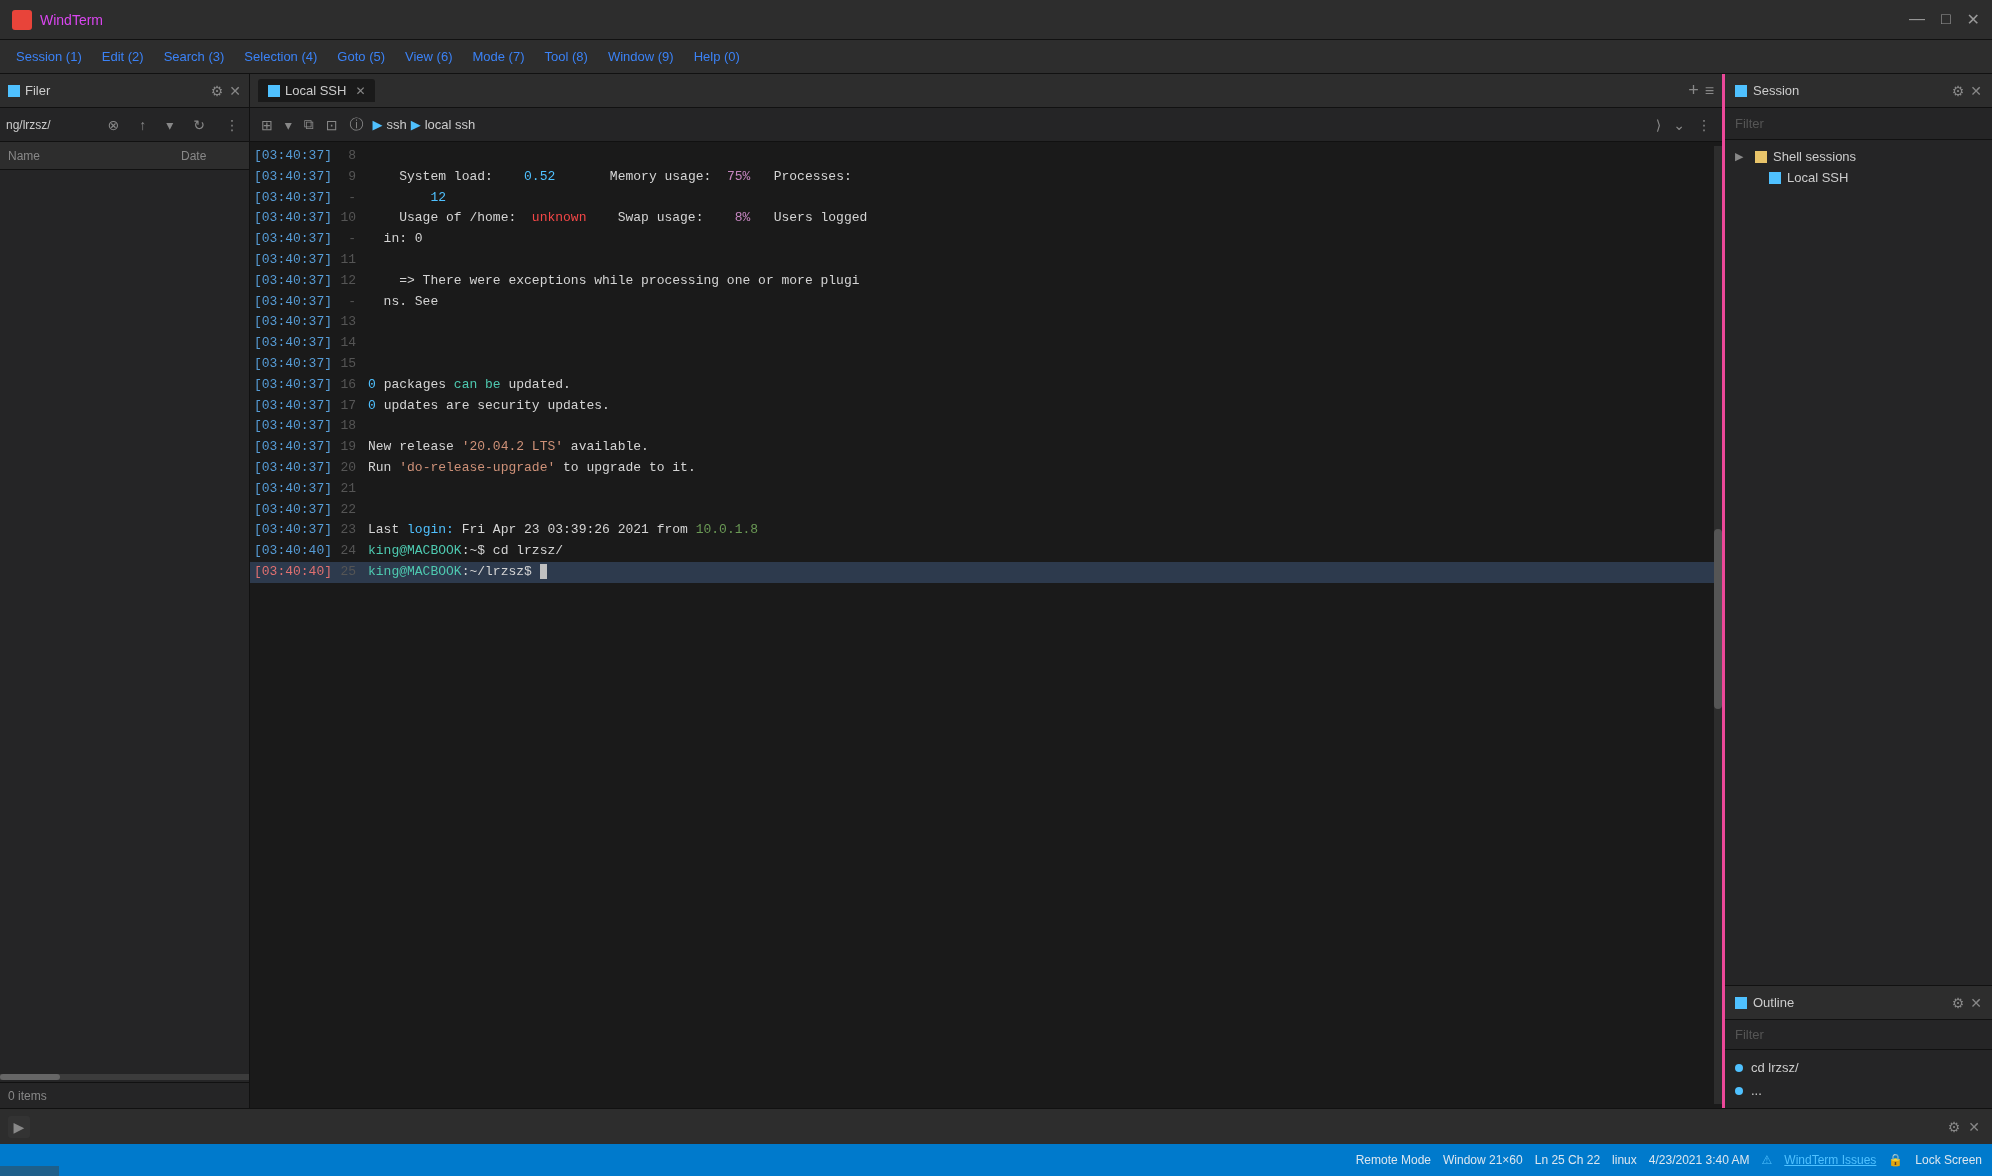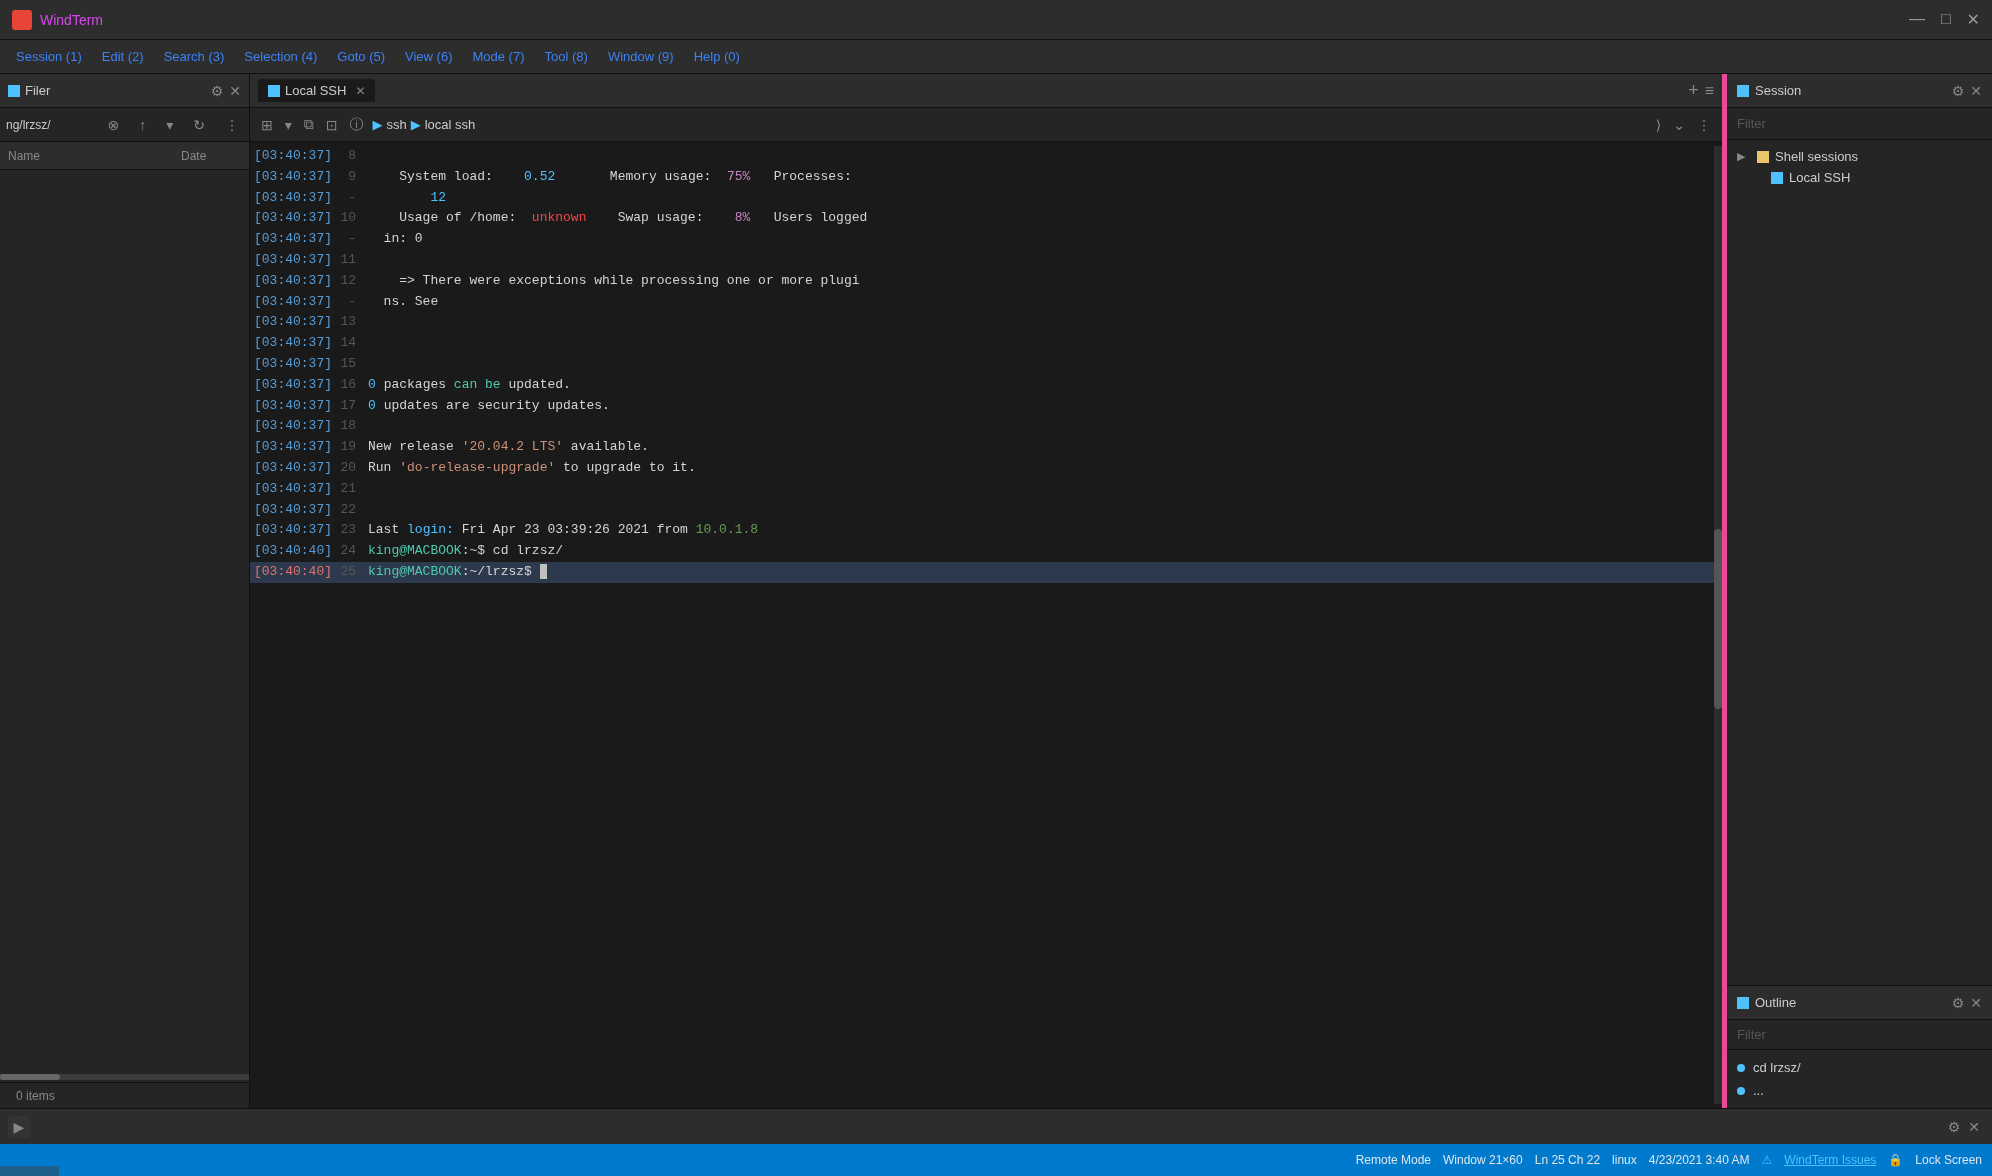--- a/index.html
+++ b/index.html
@@ -162,21 +162,21 @@
       height: 100%;
       width: 60px;
       background: #666;
       border-radius: 3px;
     }
 
     .filer-status {
       height: 26px;
       display: flex;
       align-items: center;
-      padding: 0 16px;
+      padding: 0 8px;
       font-size: 12px;
       color: #888;
       border-top: 1px solid #111;
     }
 
     
     #terminal-panel {
       flex: 1;
       display: flex;
       flex-direction: column;
@@ -299,21 +299,21 @@
       background: #555;
       border-radius: 4px;
       top: 40%;
       height: 180px;
     }
 
     
     #session-panel {
       width: 270px;
       background: #252526;
-      border-left: 5px solid #ec4899;
+      border-left: 3px solid #ec4899;
       display: flex;
       flex-direction: column;
       flex-shrink: 0;
     }
     .session-header {
       height: 34px;
       background: #2d2d2d;
       display: flex;
       align-items: center;
       padding: 0 10px;

